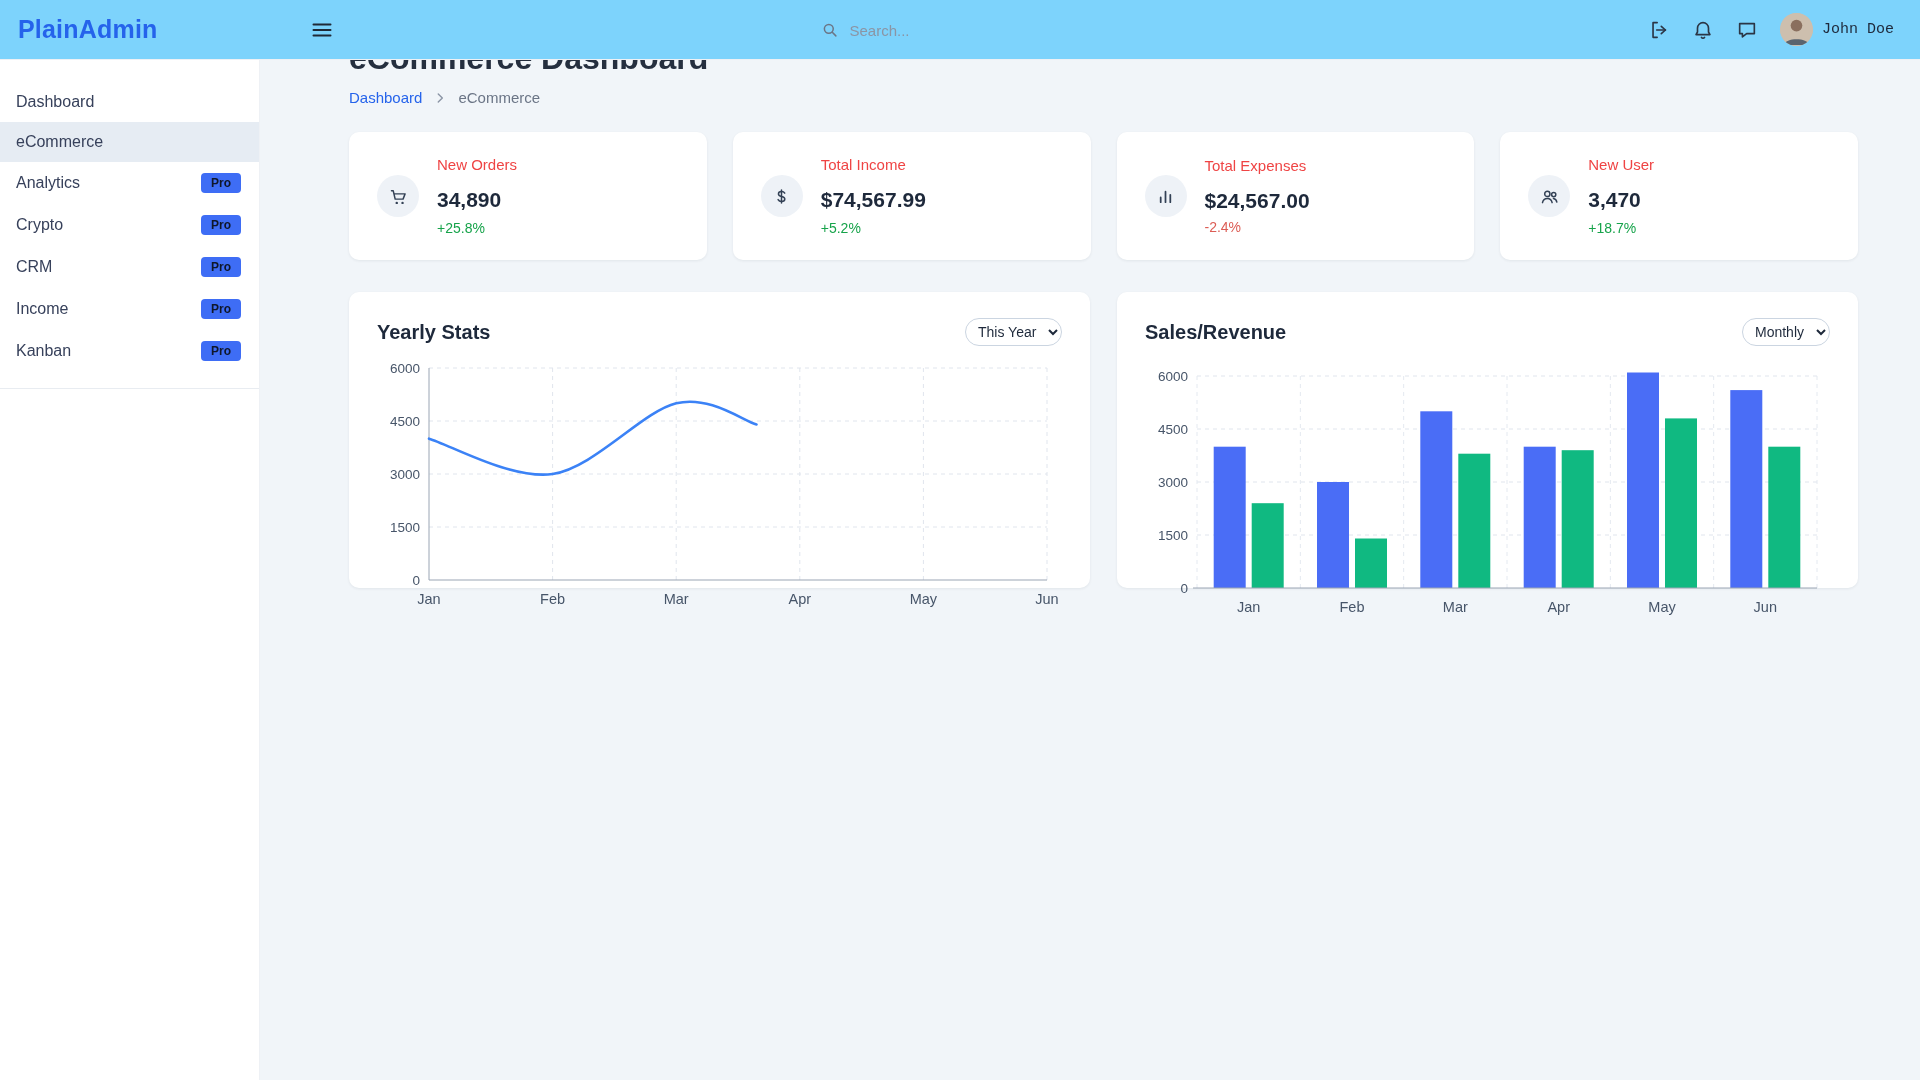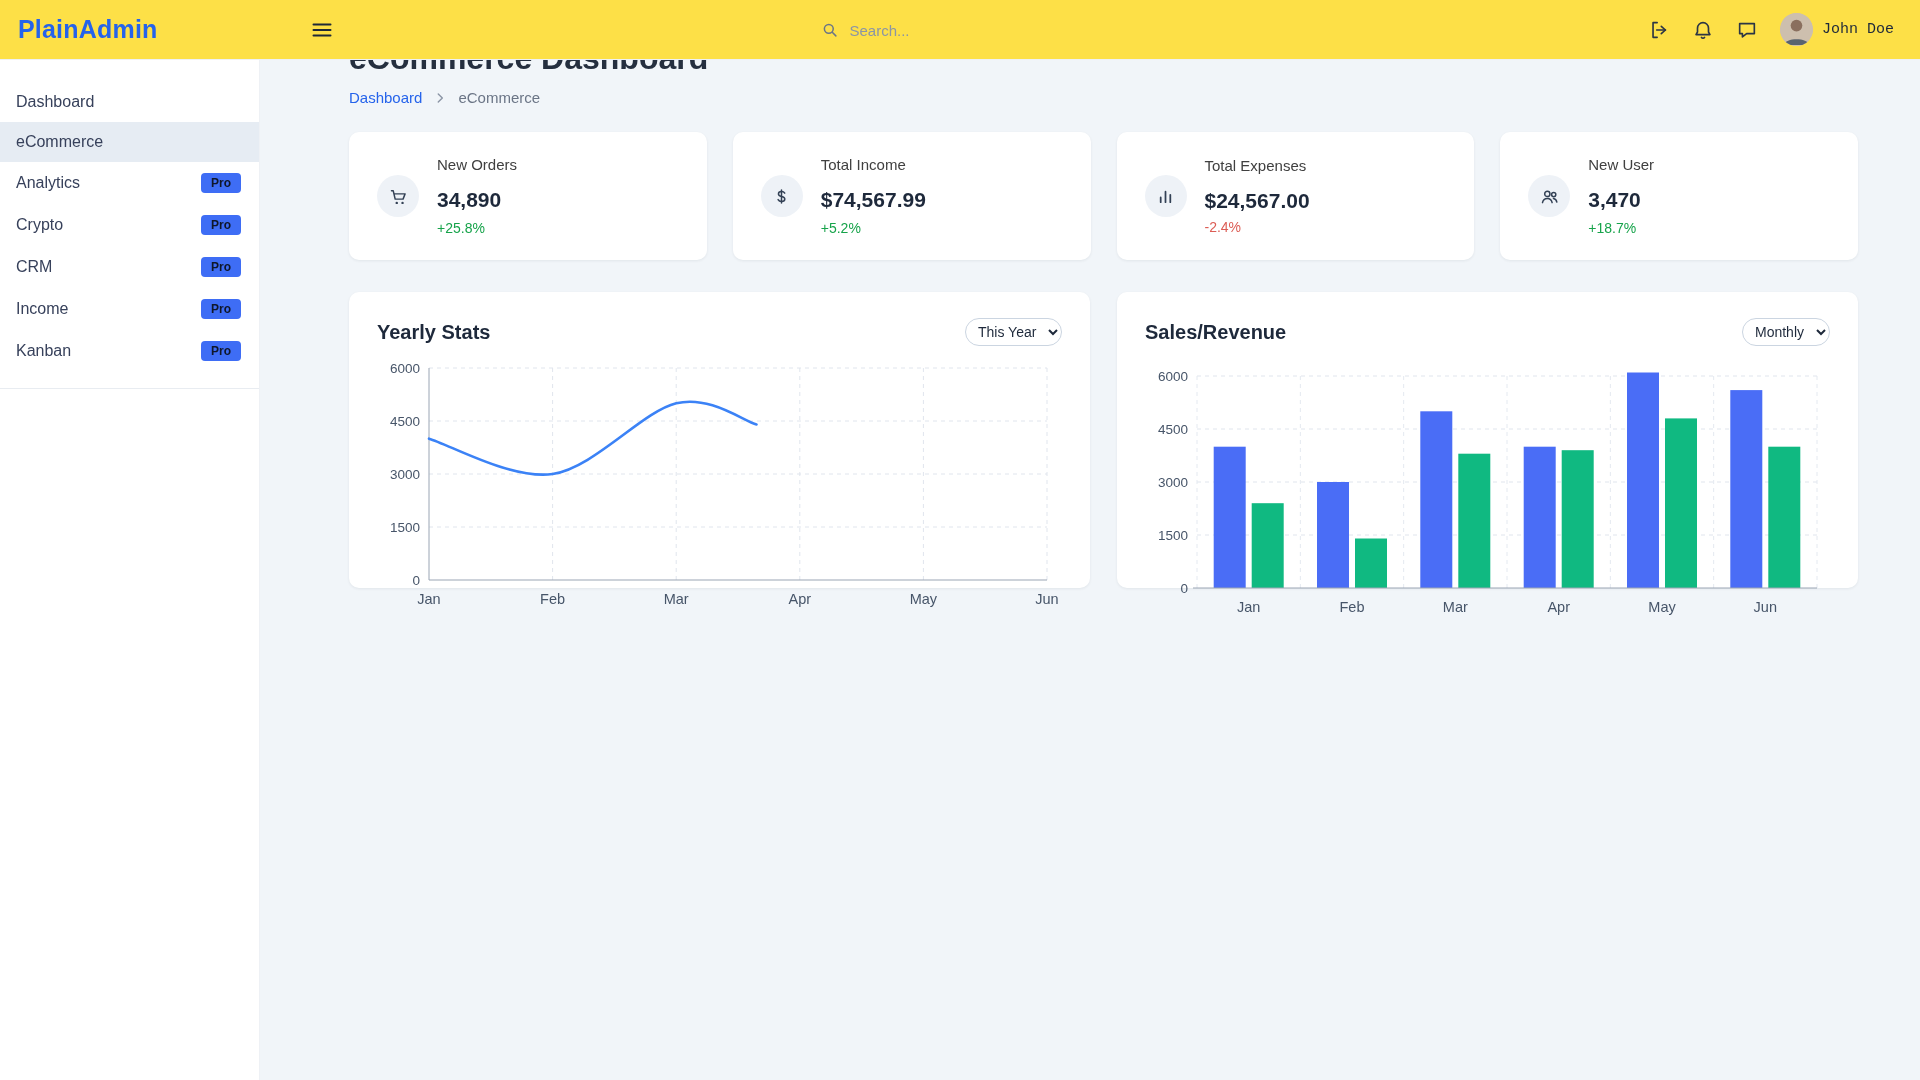--- a/index.html
+++ b/index.html
@@ -7,21 +7,21 @@
   body {
     font-family: "Liberation Sans", "DejaVu Sans", sans-serif;
     background: #f1f5f9;
     color: #1e293b;
     overflow: hidden;
   }
 
   
   .topbar {
     position: fixed; top: 0; left: 0; width: 1920px; height: 60px;
-    background: #fde047; border-bottom: 1px solid #eef1f5;
+    background: #7dd3fc; border-bottom: 1px solid #eef1f5;
     display: flex; align-items: center; z-index: 10; gap: 24px;
   }
   .brand-area { width: 260px; padding-left: 18px; flex: none; }
   .brand { font-size: 25px; font-weight: 800; color: #2563eb; cursor: pointer; letter-spacing: .2px; }
   .hamburger { background: none; border: none; margin-left: 26px; cursor: pointer; color: #1f2937; display: flex; align-items: center; }
   .search { position: absolute; left: 50%; top: 50%; transform: translate(-50%,-50%);
     display: flex; align-items: center; gap: 10px; color: #6b7586; }
   .search input { border: none; outline: none; background: transparent; font-size: 15px; width: 250px;
     color: #1e293b; font-family: inherit; }
   .search input::placeholder { color: #8b95a5; }
@@ -48,21 +48,21 @@
   .crumb-link { color: #2563eb; cursor: pointer; }
   .crumb-sep { color: #8b95a5; display: flex; align-items: center; }
   .crumb-current { color: #6b7586; }
 
   
   .stats-row { display: grid; grid-template-columns: repeat(4, 1fr); gap: 26px; margin-top: 26px; }
   .stat-card { background: #fff; border-radius: 10px; box-shadow: 0 1px 3px rgba(15,23,42,.07);
     padding: 24px 28px; display: flex; align-items: center; gap: 18px; height: 128px; }
   .stat-icon { width: 42px; height: 42px; border-radius: 50%; background: #eef2f7;
     display: flex; align-items: center; justify-content: center; color: #334155; flex: none; }
-  .stat-label { font-size: 15px; color: #404040; }
+  .stat-label { font-size: 15px; color: #ef4444; }
   .stat-value { font-size: 21px; font-weight: 700; margin-top: 15px; color: #1e293b; }
   .stat-delta { font-size: 14px; margin-top: 6px; }
   .delta-up { color: #16a34a; margin-top: 8px; }
   .delta-down { color: #dc5d55; }
 
   
   .charts-row { display: grid; grid-template-columns: 1fr 1fr; gap: 27px; margin-top: 32px; }
   .chart-card { background: #fff; border-radius: 10px; box-shadow: 0 1px 3px rgba(15,23,42,.07);
     padding: 26px 28px; height: 296px; }
   .chart-head { display: flex; align-items: center; justify-content: space-between; }

